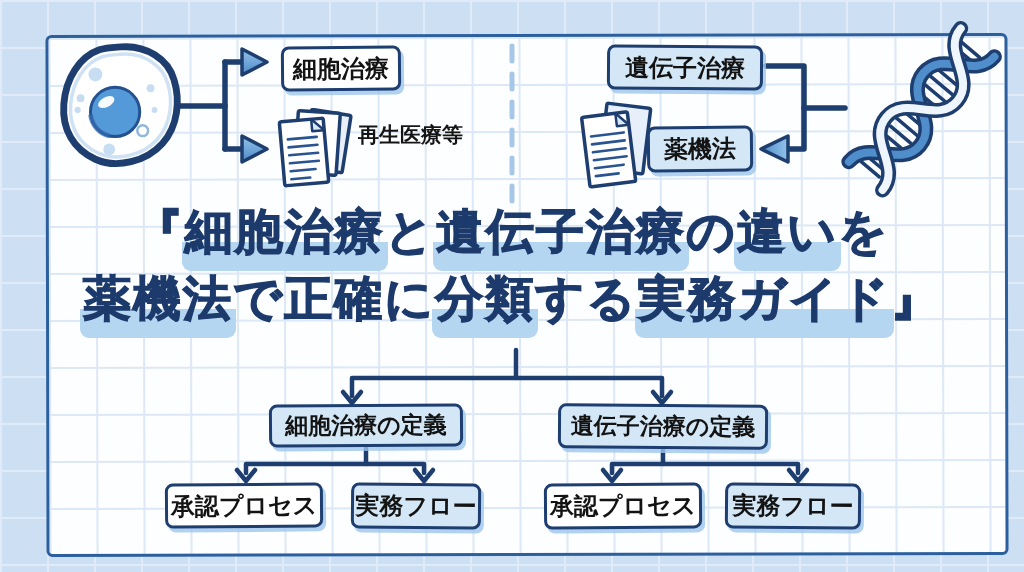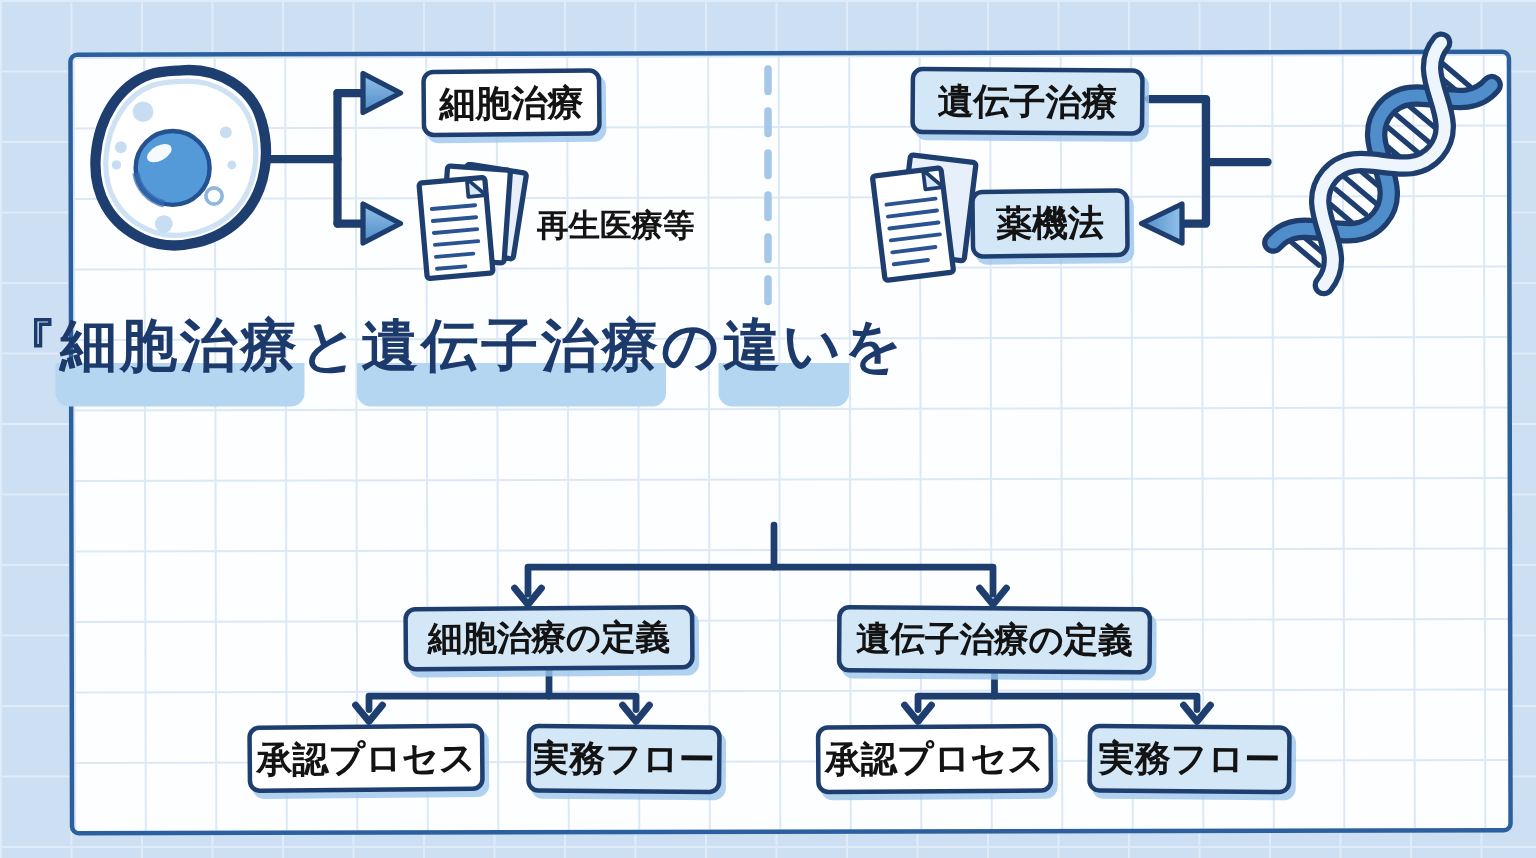--- a/index.html
+++ b/index.html
@@ -25,25 +25,25 @@
   .nbox{
     position:absolute;display:flex;align-items:center;justify-content:center;
     border:3px solid #1d3e6f;border-radius:8px;background:#fff;
     box-shadow:3px 4px 0 rgba(158,198,236,.8);
     font-weight:800;color:#131313;white-space:nowrap;
   }
   .nbox.blue{background:#d4e7f7;}
   .fs24{font-size:24px;}
   .fs23{font-size:23px;}
   .doc-caption{
-    position:absolute;font-size:21px;line-height:27px;font-weight:800;color:#141414;margin-top:16px;
+    position:absolute;font-size:21px;line-height:27px;font-weight:800;color:#141414;
   }
   .title{
-    position:absolute;top:198px;left:0;width:100%;text-align:left;
-    font-weight:400;color:#1c3a6b;font-size:38px;line-height:67px;letter-spacing:2px;
+    position:absolute;top:198px;left:0;width:100%;text-align:center;
+    font-weight:700;color:#1c3a6b;font-size:48px;line-height:67px;letter-spacing:2px;
     -webkit-text-stroke:1.2px #1c3a6b;
   }
   .title .hl{
     display:inline-block;
     background:linear-gradient(180deg,rgba(0,0,0,0) 60%,#b5d6f1 60%);
     border-radius:9px;padding:0 3px 6px;margin:0 -3px -6px;
   }
   .icon{position:absolute;}
 </style>
 </head>
@@ -179,20 +179,21 @@
   <div class="doc-caption" style="left:358px;top:121px;">
     <div>再生医療等</div>
   </div>
 
   <div class="nbox fs24 blue" style="left:607px;top:45px;width:156px;height:45px;transform:rotate(0.4deg);">遺伝子治療</div>
 
   <div class="nbox fs24 blue" style="left:647px;top:126px;width:106px;height:46px;transform:rotate(-0.6deg);">薬機法</div>
 
   <div class="title">
     <div><span>『</span><span class="hl">細胞治療</span><span>と</span><span class="hl">遺伝子治療</span><span>の</span><span class="hl">違い</span><span>を</span></div>
+    <div><span class="hl">薬機法</span><span>で正確に</span><span class="hl">分類</span><span>する</span><span class="hl">実務ガイド</span><span>』</span></div>
   </div>
 
   <div class="nbox fs23 blue" style="left:269px;top:404px;width:194px;height:43px;transform:rotate(-0.4deg);">細胞治療の定義</div>
 
   <div class="nbox fs23 blue" style="left:558px;top:404px;width:210px;height:45px;transform:rotate(0.4deg);">遺伝子治療の定義</div>
 
   <div class="nbox fs24" style="left:165px;top:483px;width:158px;height:45px;transform:rotate(-0.5deg);">承認プロセス</div>
 
   <div class="nbox fs24 blue" style="left:351px;top:483px;width:130px;height:46px;transform:rotate(0.5deg);">実務フロー</div>
 

